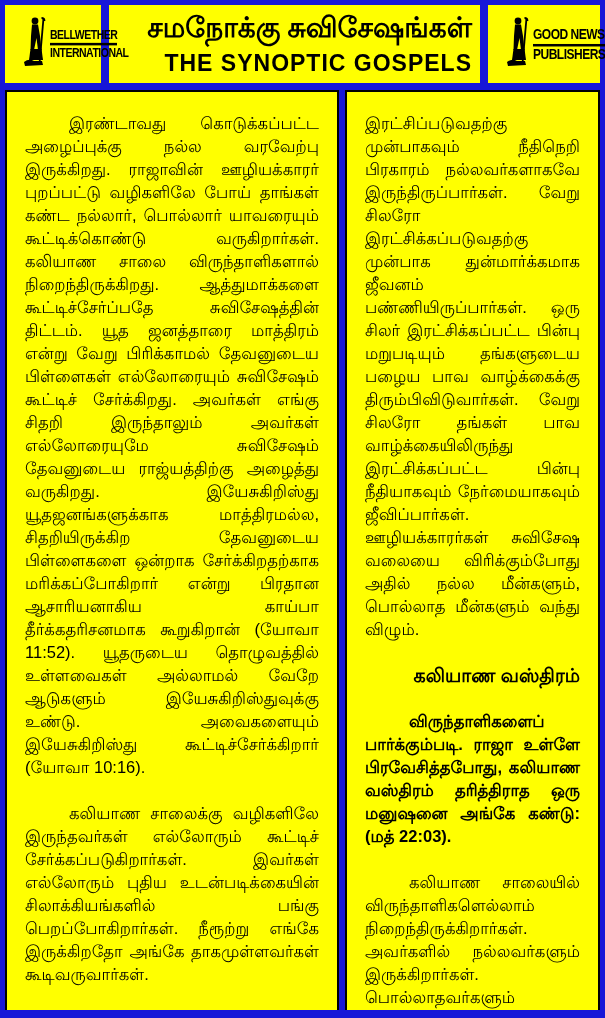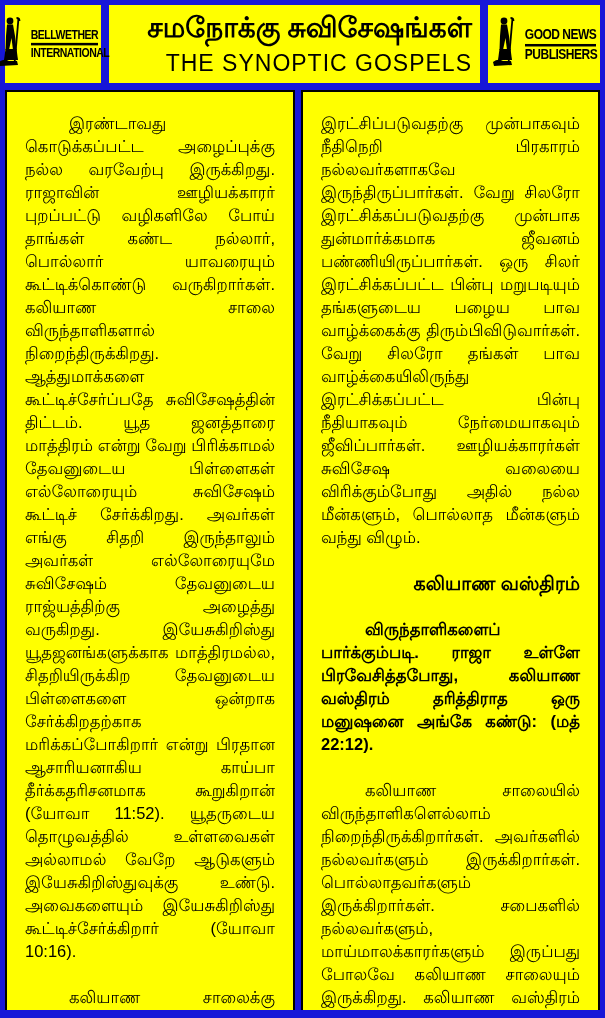--- a/index.html
+++ b/index.html
@@ -15,22 +15,22 @@
     display: flex; flex-direction: column;
   }
   
   .header {
     display: flex; gap: 8px;
     height: 78px; margin-bottom: 7px;
     flex: 0 0 auto;
   }
   .logo-box {
     background: #ffff00;
-    display: flex; align-items: center; justify-content: center;
-    gap: 10px; padding: 4px 3px;
+    display: flex; align-items: center; justify-content: flex-start;
+    gap: 4px; padding: 4px 17px;
   }
   .logo-box.left  { width: 96px; }
   .logo-box.right { width: 112px; }
   .logo-figure { flex: 0 0 auto; }
   .logo-text {
     display: flex; flex-direction: column; align-items: flex-start;
     font-weight: bold; line-height: 1.05;
     letter-spacing: -0.5px;
     transform: scaleY(1.25);
   }
@@ -42,40 +42,40 @@
     background: #ffff00;
     display: flex; flex-direction: column;
     align-items: flex-end; justify-content: center;
     gap: 3px; padding: 2px 8px;
   }
   .title-tamil {
     font-family: "Liberation Serif", serif;
     font-size: 28px; font-weight: bold; white-space: nowrap;
   }
   .title-english {
-    font-size: 23px; font-weight: normal; letter-spacing: 1px;
+    font-size: 23px; font-weight: bold; letter-spacing: 1px;
     white-space: nowrap;
   }
   
   .columns {
     flex: 1 1 auto;
     display: flex; gap: 6px;
     min-height: 0;
   }
   .col {
     background: #ffff00;
     border: 2px solid #000;
     border-bottom: none;
     padding: 20px 18px 0 18px;
     overflow: hidden;
     font-size: 16.5px;
     line-height: 23px;
     text-align: justify;
   }
-  .col.left  { width: 290px; flex: 0 0 auto; }
+  .col.left  { width: 334px; flex: 0 0 auto; }
   .col.right { flex: 1 1 auto; }
   .col p { margin: 0 0 23px 0; }
   .col p.indent { text-indent: 44px; }
   .col h2 {
     font-size: 19px; font-weight: bold; text-align: right;
     margin: 0 0 23px 0;
   }
   .col p.bold { font-weight: bold; }
 </style>
 </head>
@@ -130,20 +130,20 @@
 
     <div class="col left">
       <p class="indent">இரண்டாவது கொடுக்கப்பட்ட அழைப்புக்கு நல்ல வரவேற்பு இருக்கிறது. ராஜாவின் ஊழியக்காரர் புறப்பட்டு வழிகளிலே போய் தாங்கள் கண்ட நல்லார், பொல்லார் யாவரையும் கூட்டிக்கொண்டு வருகிறார்கள். கலியாண சாலை விருந்தாளிகளால் நிறைந்திருக்கிறது. ஆத்துமாக்களை கூட்டிச்சேர்ப்பதே சுவிசேஷத்தின் திட்டம். யூத ஜனத்தாரை மாத்திரம் என்று வேறு பிரிக்காமல் தேவனுடைய பிள்ளைகள் எல்லோரையும் சுவிசேஷம் கூட்டிச் சேர்க்கிறது. அவர்கள் எங்கு சிதறி இருந்தாலும் அவர்கள் எல்லோரையுமே சுவிசேஷம் தேவனுடைய ராஜ்யத்திற்கு அழைத்து வருகிறது. இயேசுகிறிஸ்து யூதஜனங்களுக்காக மாத்திரமல்ல, சிதறியிருக்கிற தேவனுடைய பிள்ளைகளை ஒன்றாக சேர்க்கிறதற்காக மரிக்கப்போகிறார் என்று பிரதான ஆசாரியனாகிய காய்பா தீர்க்கதரிசனமாக கூறுகிறான் (யோவா 11:52). யூதருடைய தொழுவத்தில் உள்ளவைகள் அல்லாமல் வேறே ஆடுகளும் இயேசுகிறிஸ்துவுக்கு உண்டு. அவைகளையும் இயேசுகிறிஸ்து கூட்டிச்சேர்க்கிறார் (யோவா 10:16).</p>
       <p class="indent">கலியாண சாலைக்கு வழிகளிலே இருந்தவர்கள் எல்லோரும் கூட்டிச் சேர்க்கப்படுகிறார்கள். இவர்கள் எல்லோரும் புதிய உடன்படிக்கையின் சிலாக்கியங்களில் பங்கு பெறப்போகிறார்கள். நீரூற்று எங்கே இருக்கிறதோ அங்கே தாகமுள்ளவர்கள் கூடிவருவார்கள்.</p>
 
     </div>
 
     <div class="col right">
       <p>இரட்சிப்படுவதற்கு முன்பாகவும் நீதிநெறி பிரகாரம் நல்லவர்களாகவே இருந்திருப்பார்கள். வேறு சிலரோ இரட்சிக்கப்படுவதற்கு முன்பாக துன்மார்க்கமாக ஜீவனம் பண்ணியிருப்பார்கள். ஒரு சிலர் இரட்சிக்கப்பட்ட பின்பு மறுபடியும் தங்களுடைய பழைய பாவ வாழ்க்கைக்கு திரும்பிவிடுவார்கள். வேறு சிலரோ தங்கள் பாவ வாழ்க்கையிலிருந்து இரட்சிக்கப்பட்ட பின்பு நீதியாகவும் நேர்மையாகவும் ஜீவிப்பார்கள். ஊழியக்காரர்கள் சுவிசேஷ வலையை விரிக்கும்போது அதில் நல்ல மீன்களும், பொல்லாத மீன்களும் வந்து விழும்.</p>
       <h2>கலியாண வஸ்திரம்</h2>
-      <p class="indent bold">விருந்தாளிகளைப் பார்க்கும்படி. ராஜா உள்ளே பிரவேசித்தபோது, கலியாண வஸ்திரம் தரித்திராத ஒரு மனுஷனை அங்கே கண்டு: (மத் 22:12).</p>
+      <p class="indent bold">விருந்தாளிகளைப் பார்க்கும்படி. ராஜா உள்ளே பிரவேசித்தபோது, கலியாண வஸ்திரம் தரித்திராத ஒரு மனுஷனை அங்கே கண்டு: (மத் 22:03).</p>
       <p class="indent">கலியாண சாலையில் விருந்தாளிகளெல்லாம் நிறைந்திருக்கிறார்கள். அவர்களில் நல்லவர்களும் இருக்கிறார்கள். பொல்லாதவர்களும் இருக்கிறார்கள். சபைகளில் நல்லவர்களும், மாய்மாலக்காரர்களும் இருப்பது போலவே கலியாண சாலையும் இருக்கிறது. கலியாண வஸ்திரம் தரித்திராதவன் மாய்மாலக்காரனுக்கு ஒப்பானவன். இவன் பொல்லாதவன்.</p>
 
     </div>
 
   </div>
 
 </div>
 
 </body></html>

